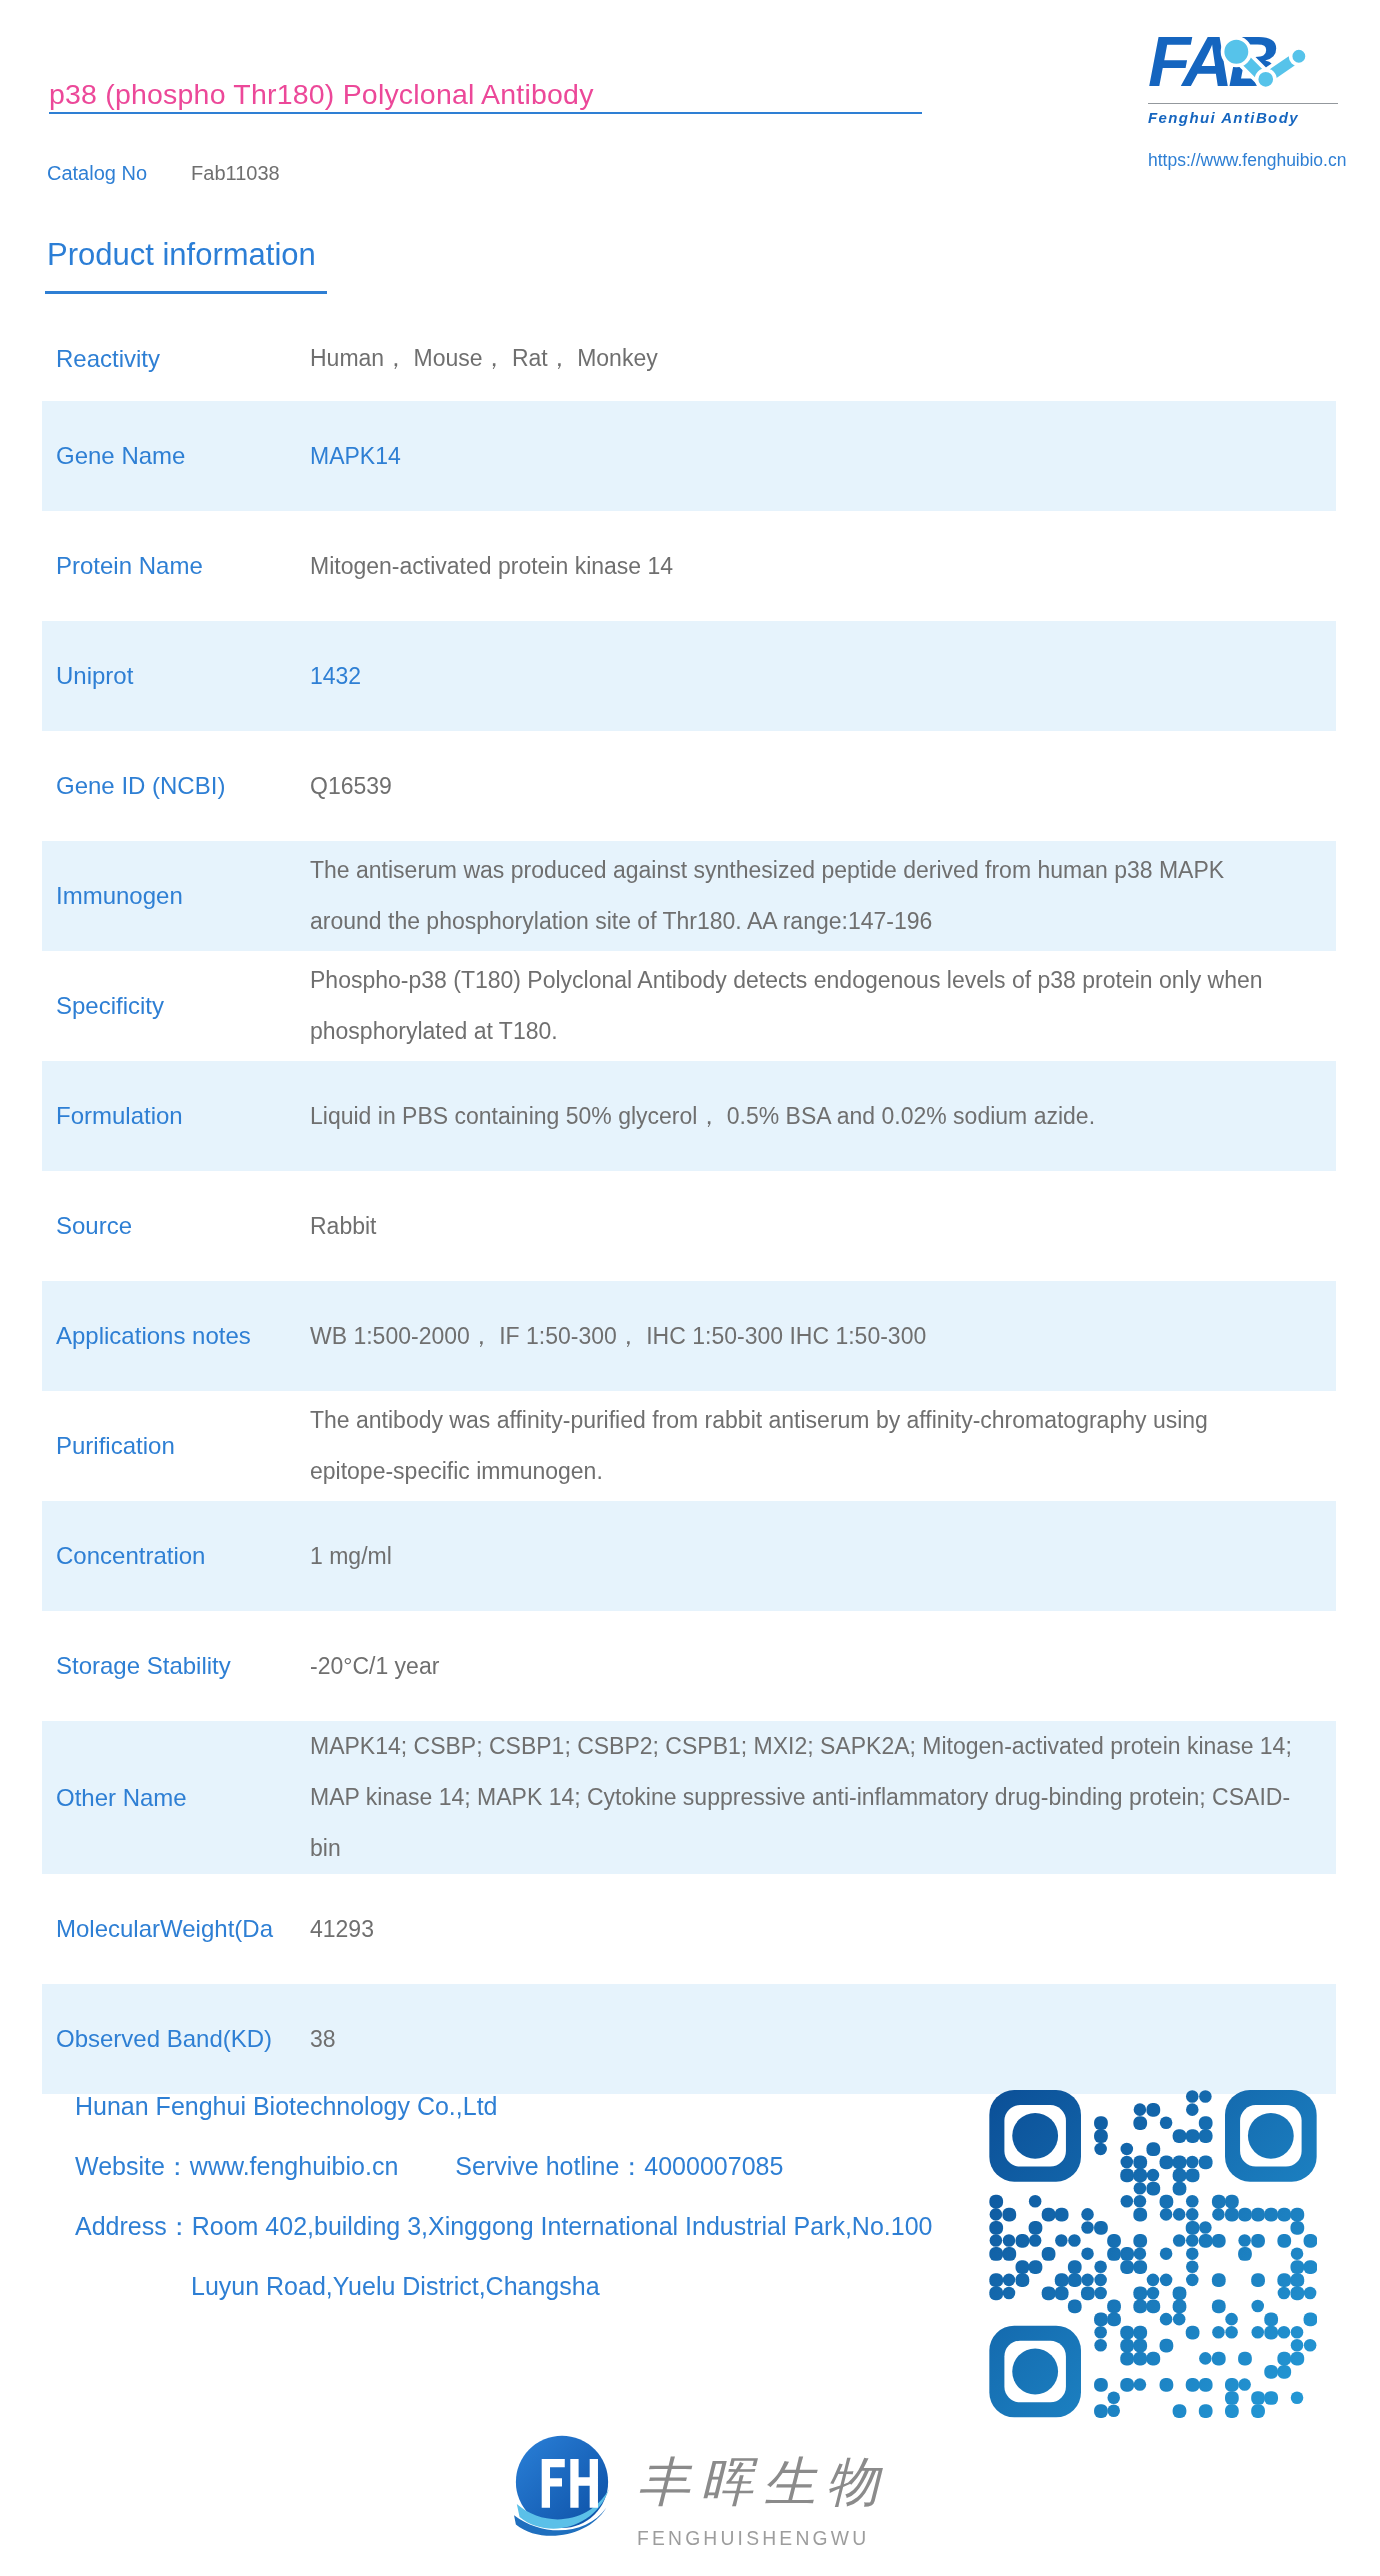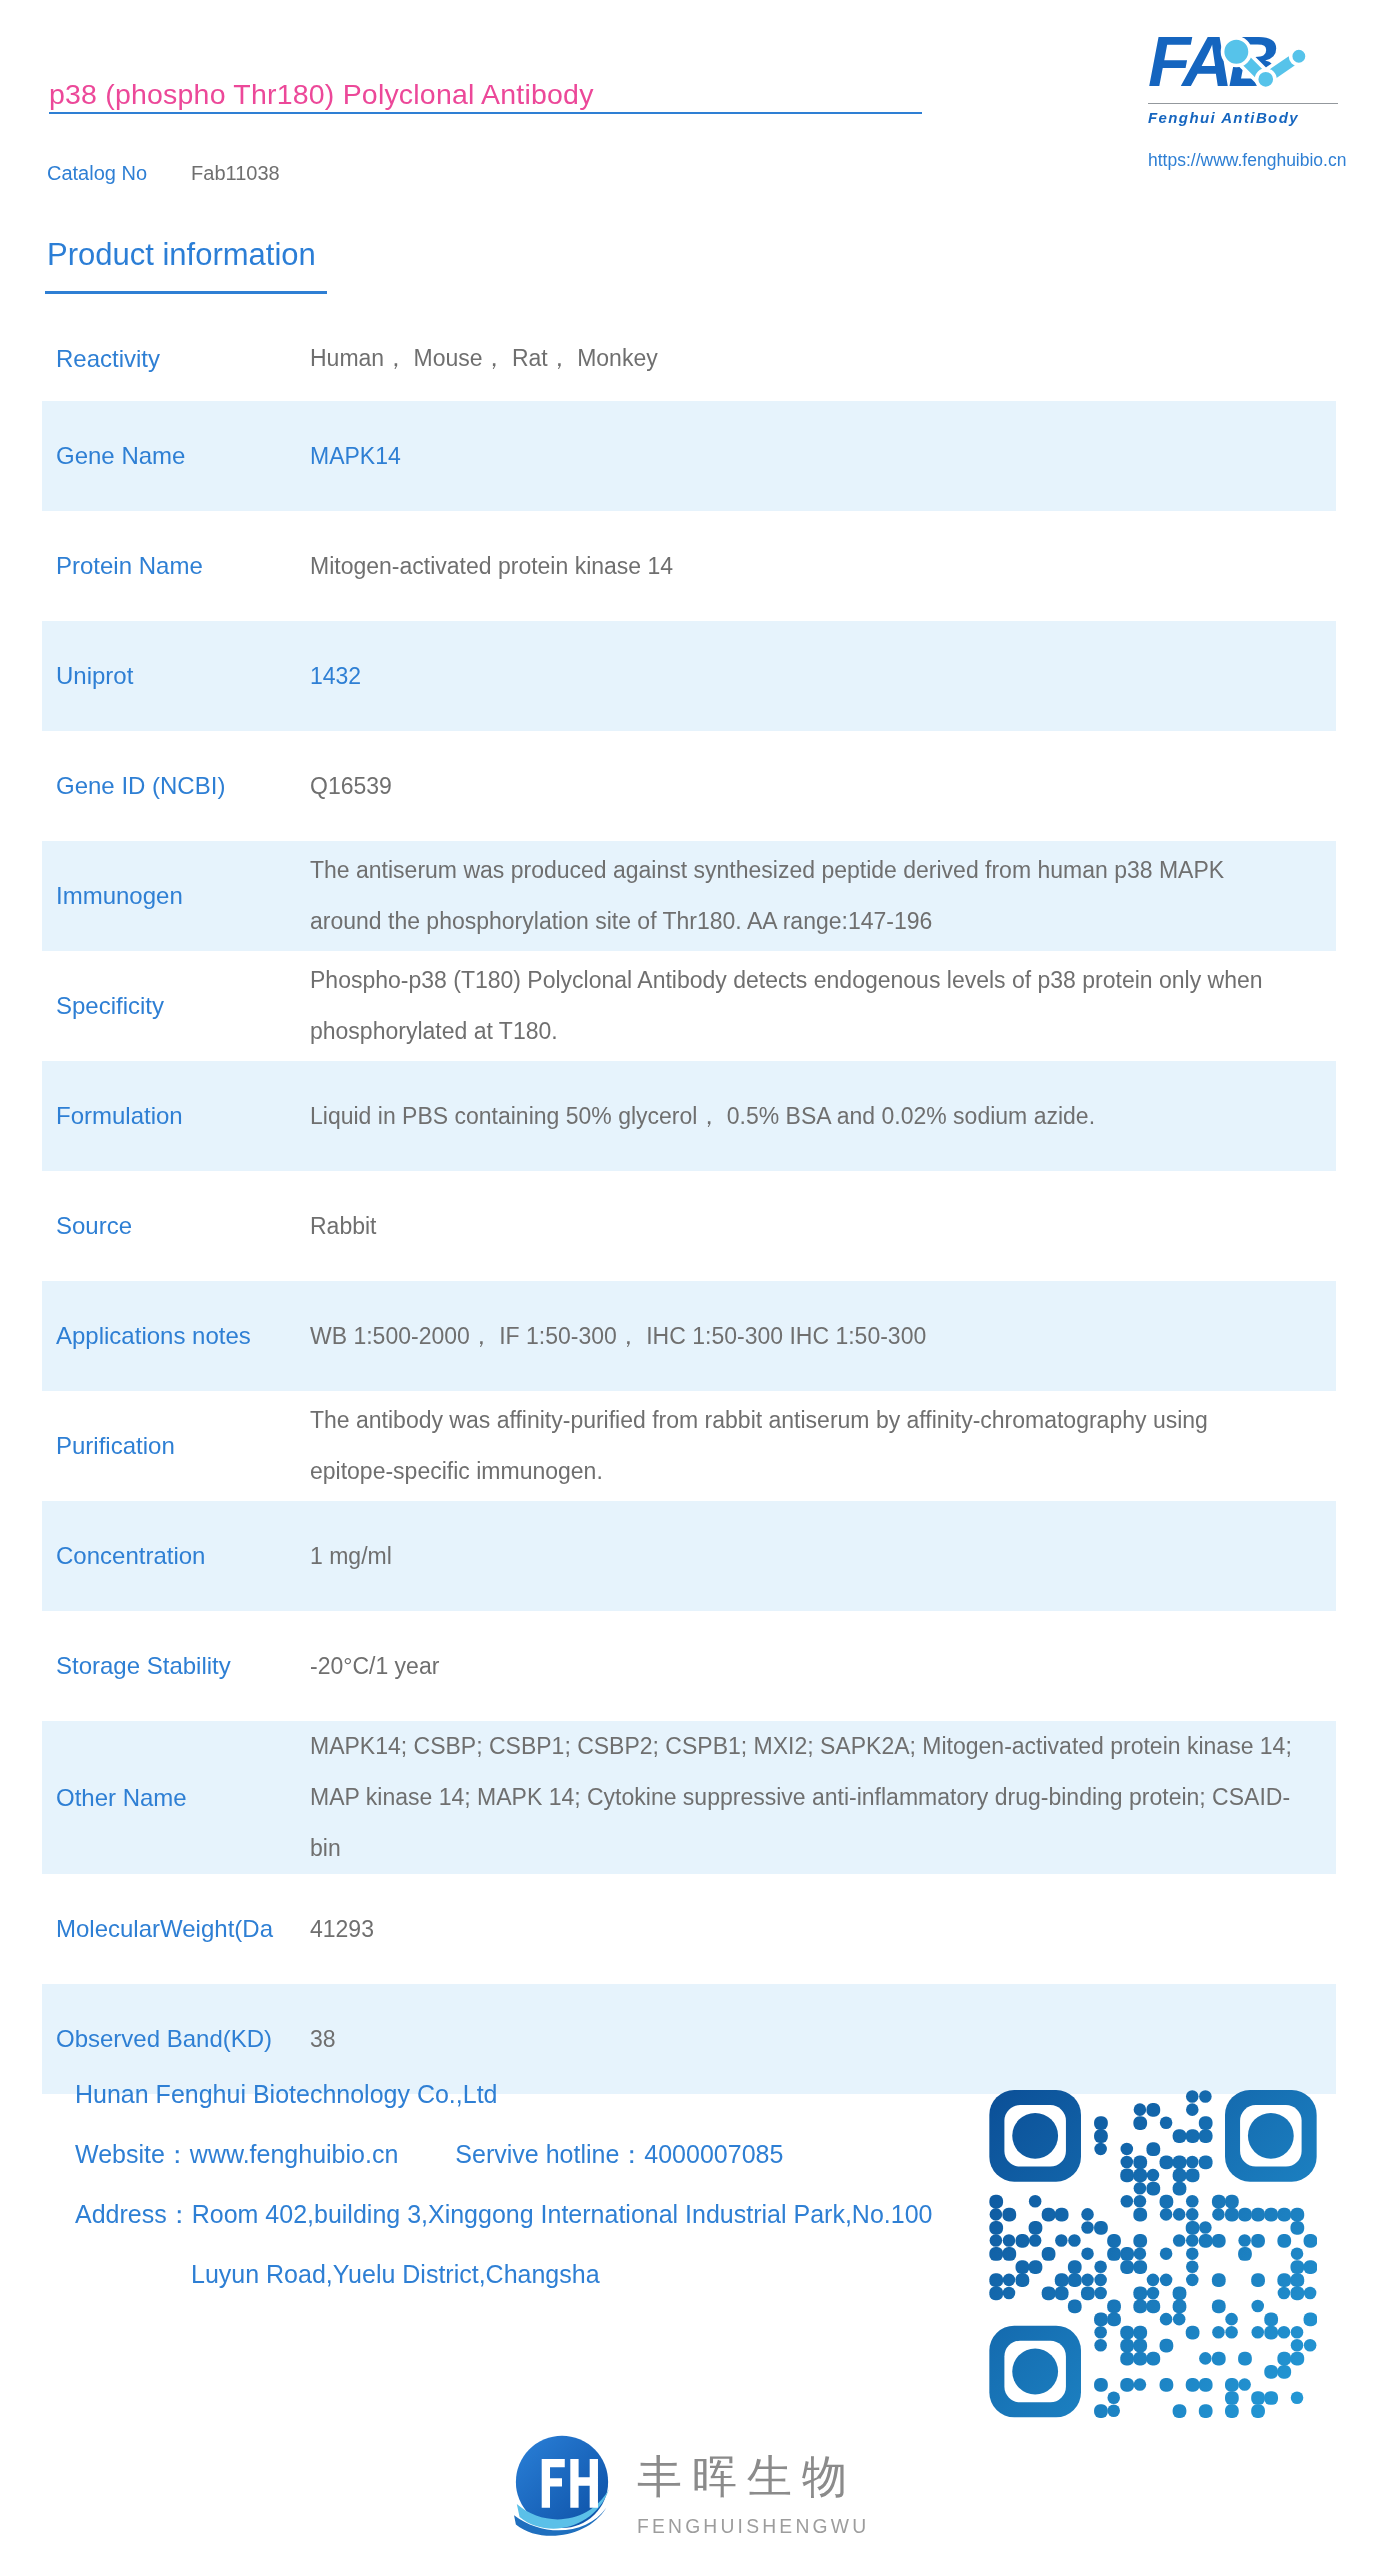--- a/index.html
+++ b/index.html
@@ -37,29 +37,29 @@
   .ptable{position:absolute;left:42px;top:316px;width:1294px;}
   .trow{display:flex;min-height:110px;align-items:center;background:#ffffff;}
   .trow.alt{background:#e6f3fc;}
   .trow.first{min-height:85px;}
   .tlabel{width:268px;padding-left:14px;box-sizing:border-box;flex:none;
     color:#2e7fd4;font-size:24px;}
   .tvalue{flex:1;padding-right:39px;color:#6f6f6f;font-size:23px;line-height:51px;}
   .tvalue.v-blue{color:#2e7fd4;}
   
   .footer{position:absolute;left:75px;top:2081px;width:911px;font-size:25px;color:#2e7fd4;}
-  .footer p{margin:0 0 33px 0;line-height:27px;}
+  .footer p{margin:12px 0 33px 0;line-height:27px;}
   .footer .hotline{margin-left:57px;}
   .footer .addr2{padding-left:116px;}
   .qr{position:absolute;left:989px;top:2090px;}
   
   .bottom-logo{position:absolute;left:513px;top:2434px;display:flex;align-items:flex-start;}
   .fh-badge{flex:none;}
   .bl-text{margin-left:26px;padding-top:13px;}
-  .bl-cn{font-size:45px;color:#8b8b8b;letter-spacing:10px;font-weight:500;white-space:nowrap;}
+  .bl-cn{font-size:53px;color:#8b8b8b;letter-spacing:10px;font-weight:500;white-space:nowrap;font-style:italic;}
   .bl-en{font-size:19.3px;color:#9d9d9d;letter-spacing:3.2px;margin-top:9.2px;white-space:nowrap;}
 </style>
 </head>
 <body>
 
 <div class="page-title">p38 (phospho Thr180) Polyclonal Antibody</div>
 <div class="title-rule"></div>
 
 <div class="brand">
   <div class="fab-wrap">

